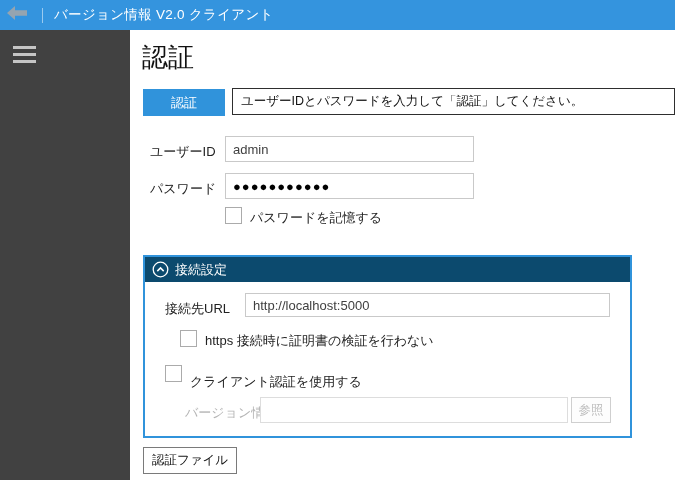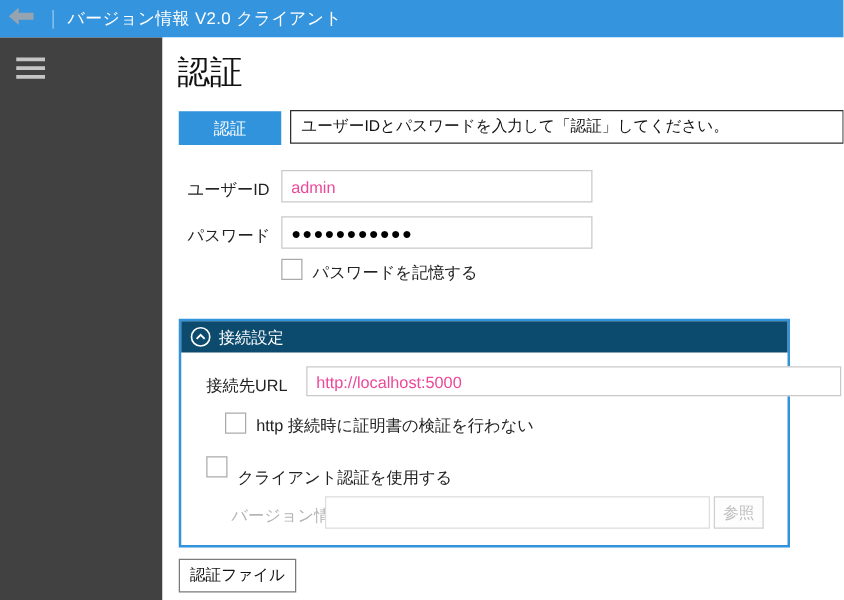--- a/index.html
+++ b/index.html
@@ -21,21 +21,21 @@
   
   .main { position:absolute; left:130px; top:30px; width:545px; height:450px; background:#fff; }
   .page-title { position:absolute; left:12px; top:10px; font-size:26px; font-weight:300; color:#111; }
 
   .auth-btn { position:absolute; left:13px; top:59px; width:82px; height:27px; background:#3093DB; color:#fff;
               font-size:13px; border:none; display:flex; align-items:center; justify-content:center; cursor:pointer; }
   .auth-msg { position:absolute; left:102px; top:58px; width:443px; height:27px; border:1px solid #2E2E2E;
               font-size:12.5px; color:#111; display:flex; align-items:center; padding-left:8px; background:#fff; }
 
   .fld-label { position:absolute; font-size:13px; color:#222; }
-  .txt-input { position:absolute; border:1px solid #C9C9C9; background:#fff; font-size:13px; color:#ec4899;
+  .txt-input { position:absolute; border:1px solid #C9C9C9; background:#fff; font-size:13px; color:#404040;
                padding:0 7px; font-family:"Liberation Sans","DejaVu Sans",sans-serif; outline:none; }
   .pwd { font-size:13px; letter-spacing:1px; color:#000; }
 
   .checkbox { position:absolute; width:17px; height:17px; border:1px solid #ABABAB; background:#fff; cursor:pointer; }
   .cb-label { position:absolute; font-size:13px; color:#222; cursor:default; }
 
   
   .conn-panel { position:absolute; left:13px; top:225px; width:489px; height:183px; border:2px solid #3093DB; background:#fff; }
   .conn-header { position:absolute; left:0; top:0; width:100%; height:25px; background:#0c4a6e; display:flex;
                  align-items:center; padding-left:7px; cursor:pointer; }
@@ -96,24 +96,24 @@
         <span style="display:flex;">
           <svg width="17" height="17" viewBox="0 0 17 17">
             <circle cx="8.5" cy="8.5" r="7.3" fill="none" stroke="#fff" stroke-width="1.3"></circle>
             <polyline points="5.3,10.1 8.5,6.9 11.7,10.1" fill="none" stroke="#fff" stroke-width="1.5"></polyline>
           </svg>
         </span>
         <span class="hdr-label">接続設定</span>
       </div>
 
       <div class="fld-label" style="left:20px; top:43px;">接続先URL</div>
-      <input class="txt-input" style="left: 100px; top: 36px; width: 428px; height: 24px;" type="text" value="http://localhost:5000">
+      <input class="txt-input" style="left: 100px; top: 36px; width: 365px; height: 24px;" type="text" value="http://localhost:5000">
 
       <div class="checkbox" style="left:35px; top:73px;"></div>
-      <div class="cb-label" style="left:60px; top:75px;">http 接続時に証明書の検証を行わない</div>
+      <div class="cb-label" style="left:60px; top:75px;">https 接続時に証明書の検証を行わない</div>
 
       <div class="checkbox" style="left:20px; top:108px;"></div>
       <div class="cb-label" style="left:45px; top:116px;">クライアント認証を使用する</div>
 
       <div class="fld-label disabled-label" style="left:40px; top:147px;">バージョン情報</div>
       <input class="txt-input" style="left: 115px; top: 140px; width: 308px; height: 26px;" type="text" disabled="" value="">
       <button class="browse-btn" style="left:426px; top:140px; width:40px; height:26px;" disabled="">参照</button>
     </div>
 
     <button class="version-btn">認証ファイル</button>

